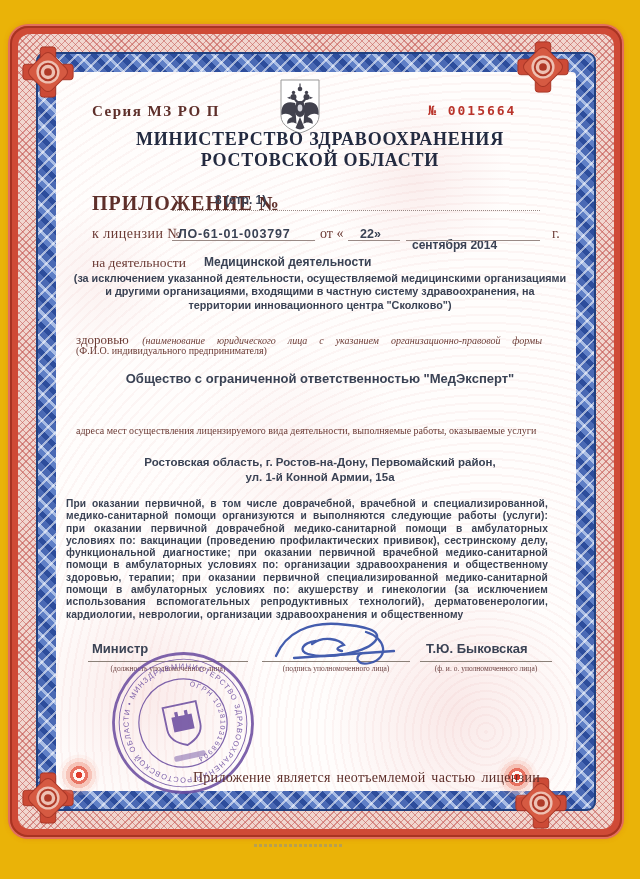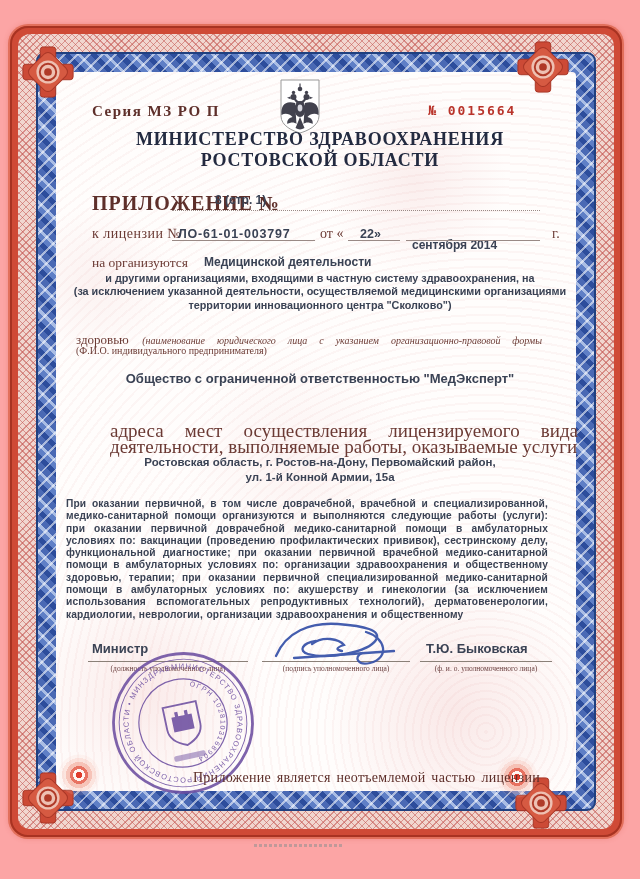--- a/index.html
+++ b/index.html
@@ -1,16 +1,16 @@
 <!DOCTYPE html>
 <html><head>
 <meta charset="utf-8">
 <style>
   html,body{margin:0;padding:0;background:#ffffff;}
-  .page{position:relative;width:640px;height:879px;background:#fca5a5;overflow:hidden;
+  .page{position:relative;width:640px;height:879px;background:#eab308;overflow:hidden;
         font-family:"Liberation Serif",serif;}
 
   
   .frame-red{position:absolute;top:26px;left:10px;right:18px;bottom:42px;
     background:#cf4a36;border-radius:18px;
     box-shadow:0 0 0 2px #e2705c, inset 0 0 0 2px #a83322, 0 0 6px rgba(200,60,40,.45);}
   .frame-pink{position:absolute;inset:8px;border-radius:12px;background:#f1d6cf;
     background-image:
       repeating-linear-gradient(45deg, rgba(195,85,80,.55) 0 1px, transparent 1px 5px),
       repeating-linear-gradient(-45deg, rgba(195,85,80,.55) 0 1px, transparent 1px 5px);}
@@ -57,21 +57,21 @@
   .act-label{left:92px;top:255px;font-size:13.5px;}
   .act-name{left:204px;top:255px;width:260px;text-align:left;font-size:12px;}
   .act-note{left:70px;top:272px;width:500px;text-align:center;font-size:10.8px;line-height:13.4px;}
 
   .issued{left:76px;top:330px;width:466px;text-align:justify;text-align-last:justify;}
   .issued .w1{font-size:13px;color:#6b3a34;}
   .issued .w2{font-size:10px;color:#6b3a34;font-style:italic;}
   .issued2{left:76px;top:345px;font-size:10px;color:#6b3a34;}
   .org{left:60px;top:371px;width:520px;text-align:center;font-size:13px;}
 
-  .addr-label{left:76px;top:423px;width:468px;font-size:19px;line-height:15.5px;text-align:justify;margin-left:34px;}
+  .addr-label{left:76px;top:423px;width:468px;font-size:10px;line-height:15.5px;text-align:justify;}
   .addr1{left:60px;top:456px;width:520px;text-align:center;font-size:11.5px;}
   .addr2{left:60px;top:471px;width:520px;text-align:center;font-size:11.5px;}
 
   .works{left:66px;top:498px;width:482px;font-size:10.2px;line-height:12.3px;
          text-align:justify;letter-spacing:.15px;word-spacing:.5px;}
 
   .minister{left:92px;top:641px;font-size:13px;}
   .m-name{left:426px;top:641px;font-size:13px;}
   .sigline{top:661px;border-bottom:1px solid #8a8078;}
   .cap{top:664px;font-size:7.5px;color:#6b4040;text-align:center;}
@@ -177,25 +177,25 @@
   <div class="abs lic-label lbl">к лицензии №</div>
   <div class="abs lic-number val">ЛО-61-01-003797</div>
   <div class="abs lic-from lbl">от «</div>
   <div class="abs lic-day val">22»</div>
   <div class="abs lic-month val">сентября 2014</div>
   <div class="abs lic-g lbl">г.</div>
   <div class="line" style="left:172px;top:240px;width:143px"></div>
   <div class="line" style="left:348px;top:240px;width:52px"></div>
   <div class="line" style="left:406px;top:240px;width:134px"></div>
 
-  <div class="abs act-label lbl">на организуются</div>
+  <div class="abs act-label lbl">на деятельности</div>
   <div class="abs act-name val">Медицинской деятельности</div>
   <div class="abs act-note val">
+    <div>(за исключением указанной деятельности, осуществляемой медицинскими организациями</div>
     <div>и другими организациями, входящими в частную систему здравоохранения, на</div>
-    <div>(за исключением указанной деятельности, осуществляемой медицинскими организациями</div>
     <div>территории инновационного центра "Сколково")</div>
   </div>
 
   <div class="abs issued">
     <span class="w1">здоровью</span>
     <span class="w2">(наименование юридического лица с указанием организационно-правовой формы</span>
   </div>
   <div class="abs issued2">(Ф.И.О. индивидуального предпринимателя)</div>
   <div class="abs org val">Общество с ограниченной ответственностью "МедЭксперт"</div>
 

